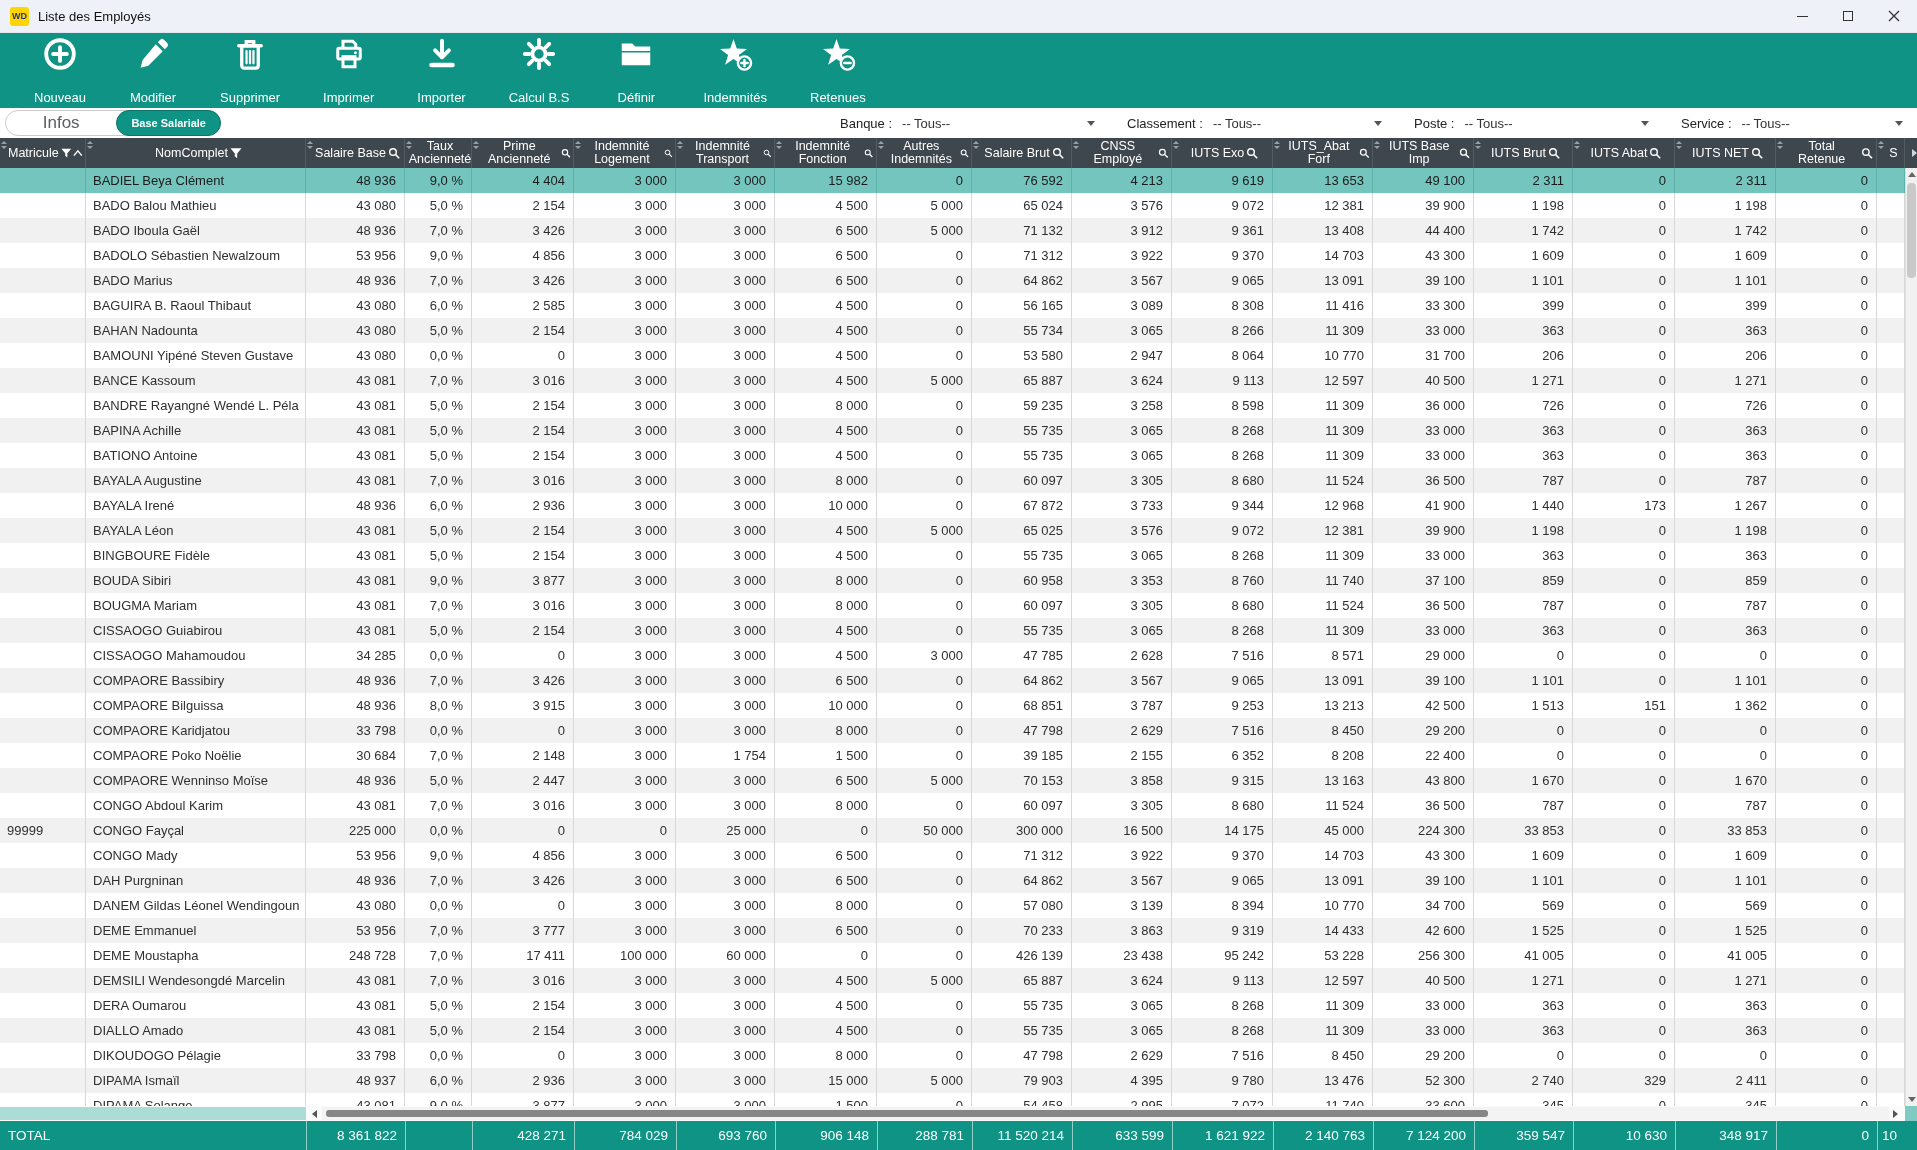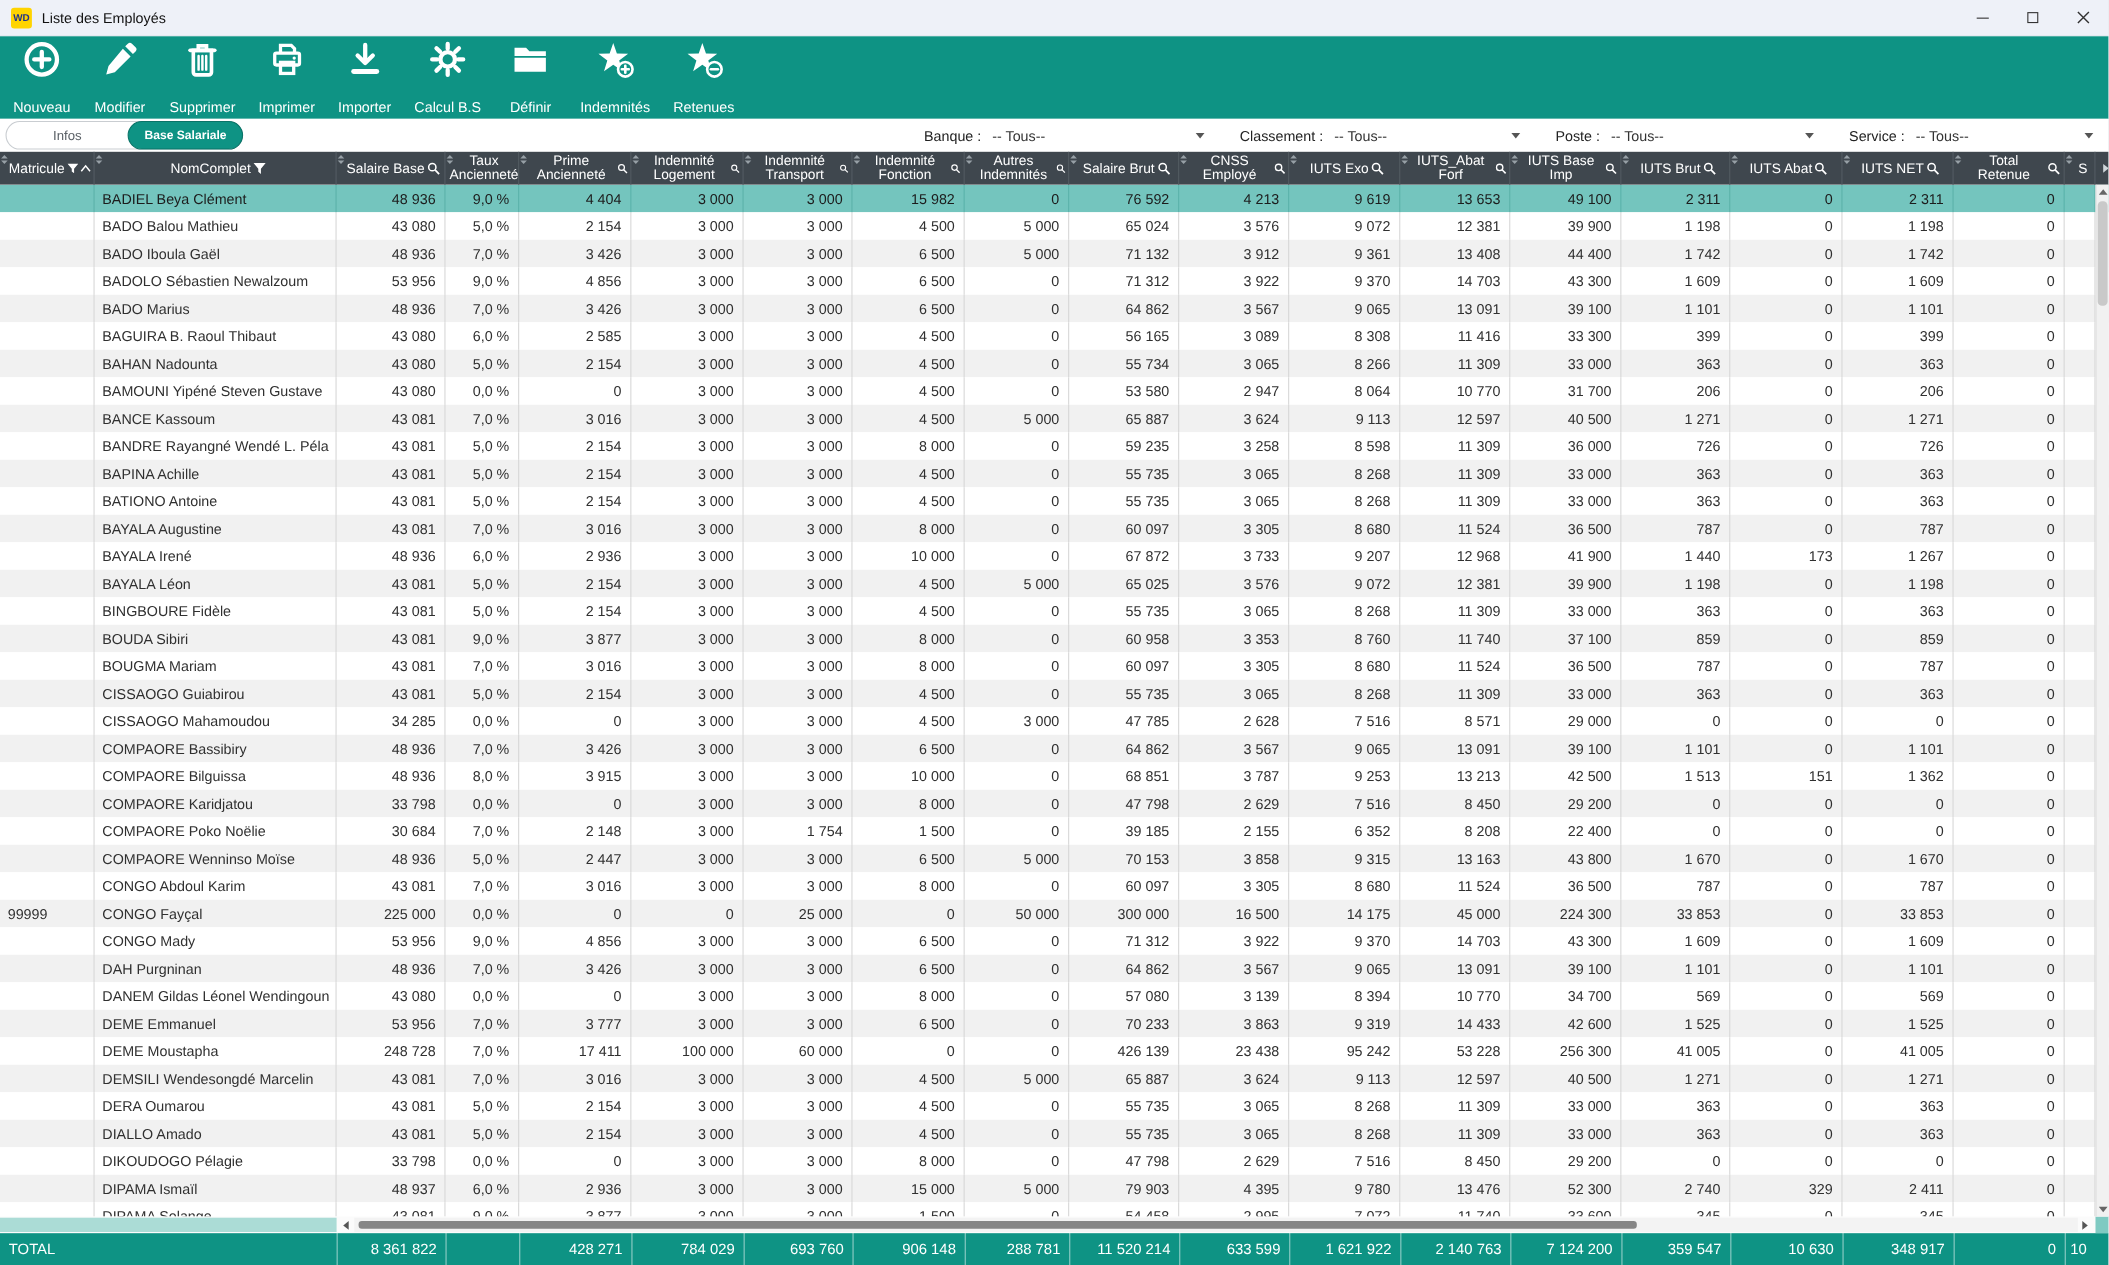--- a/index.html
+++ b/index.html
@@ -12,29 +12,29 @@
   .appicon{width:19px;height:19px;margin-left:10px;background:#ffd400;border-radius:3px;
            display:flex;align-items:center;justify-content:center;font-size:9px;font-weight:bold;color:#20338a;}
   .apptitle{margin-left:9px;font-size:13px;color:#111;}
   .winbtns{margin-left:auto;display:flex;height:100%;}
   .winbtn{width:46px;height:100%;display:flex;align-items:center;justify-content:center;cursor:default;}
   .glyph-min{width:11px;border-bottom:1.4px solid #333;}
   .glyph-max{width:10px;height:10px;border:1.3px solid #333;}
 
   
   .toolbar{height:75px;background:var(--accent,#0E9384);display:flex;align-items:center;padding:0 0 0 8px;gap:13px;}
-  .tbtn{display:flex;flex-direction:column;align-items:center;justify-content:center;gap:18px;min-width:56px;padding:2px 4px;cursor:default;}
+  .tbtn{display:flex;flex-direction:column;align-items:center;justify-content:center;gap:18px;min-width:56px;padding:2px 4px;cursor:default;margin-left:22px;}
   .tbtn svg{display:block;}
   .tbtn .tlabel{color:#fff;font-size:13px;white-space:nowrap;}
 
   
   .tabrow{height:30px;background:#fff;display:flex;align-items:center;}
   .tabs{margin-left:5px;width:216px;height:26px;border:1px solid #c9cdd1;border-radius:14px;
         display:flex;align-items:center;background:#fff;}
-  .tab-infos{flex:1;text-align:center;font-size:12px;color:#5a6066;}
+  .tab-infos{flex:1;text-align:center;font-size:17px;color:#5a6066;}
   .tab-base{height:26px;margin-right:-1px;padding:0 14px;border-radius:14px;background:var(--accent,#0E9384);
             border:1.5px solid #0a7468;color:#fff;font-size:11px;display:flex;align-items:center;font-weight:bold;}
   .filters{margin-left:auto;display:flex;align-items:center;gap:32px;padding-right:14px;}
   .fgroup{display:flex;align-items:center;font-size:13px;color:#222;}
   .fgroup .fvalue{margin-left:10px;color:#333;}
   .fgroup .farrow{margin-left:auto;width:0;height:0;border-left:4.5px solid transparent;border-right:4.5px solid transparent;border-top:5.5px solid #555;}
   .fg-banque{width:255px;}.fg-classement{width:255px;}.fg-poste{width:235px;}.fg-service{width:222px;}
 
   
   .thead{height:30px;background:var(--header-bg,#3F474E);display:flex;color:#fff;}
@@ -701,21 +701,21 @@
         <div class="cell c1 tl">BAYALA Irené</div>
         <div class="cell c2 tr">48 936</div>
         <div class="cell c3 tr">6,0 %</div>
         <div class="cell c4 tr">2 936</div>
         <div class="cell c5 tr">3 000</div>
         <div class="cell c6 tr">3 000</div>
         <div class="cell c7 tr">10 000</div>
         <div class="cell c8 tr">0</div>
         <div class="cell c9 tr">67 872</div>
         <div class="cell c10 tr">3 733</div>
-        <div class="cell c11 tr">9 207</div>
+        <div class="cell c11 tr">9 344</div>
         <div class="cell c12 tr">12 968</div>
         <div class="cell c13 tr">41 900</div>
         <div class="cell c14 tr">1 440</div>
         <div class="cell c15 tr">173</div>
         <div class="cell c16 tr">1 267</div>
         <div class="cell c17 tr">0</div>
         <div class="cell c18 tr"></div>
       </div>
       <div class="trow alt">
         <div class="cell c0 tl"></div>

